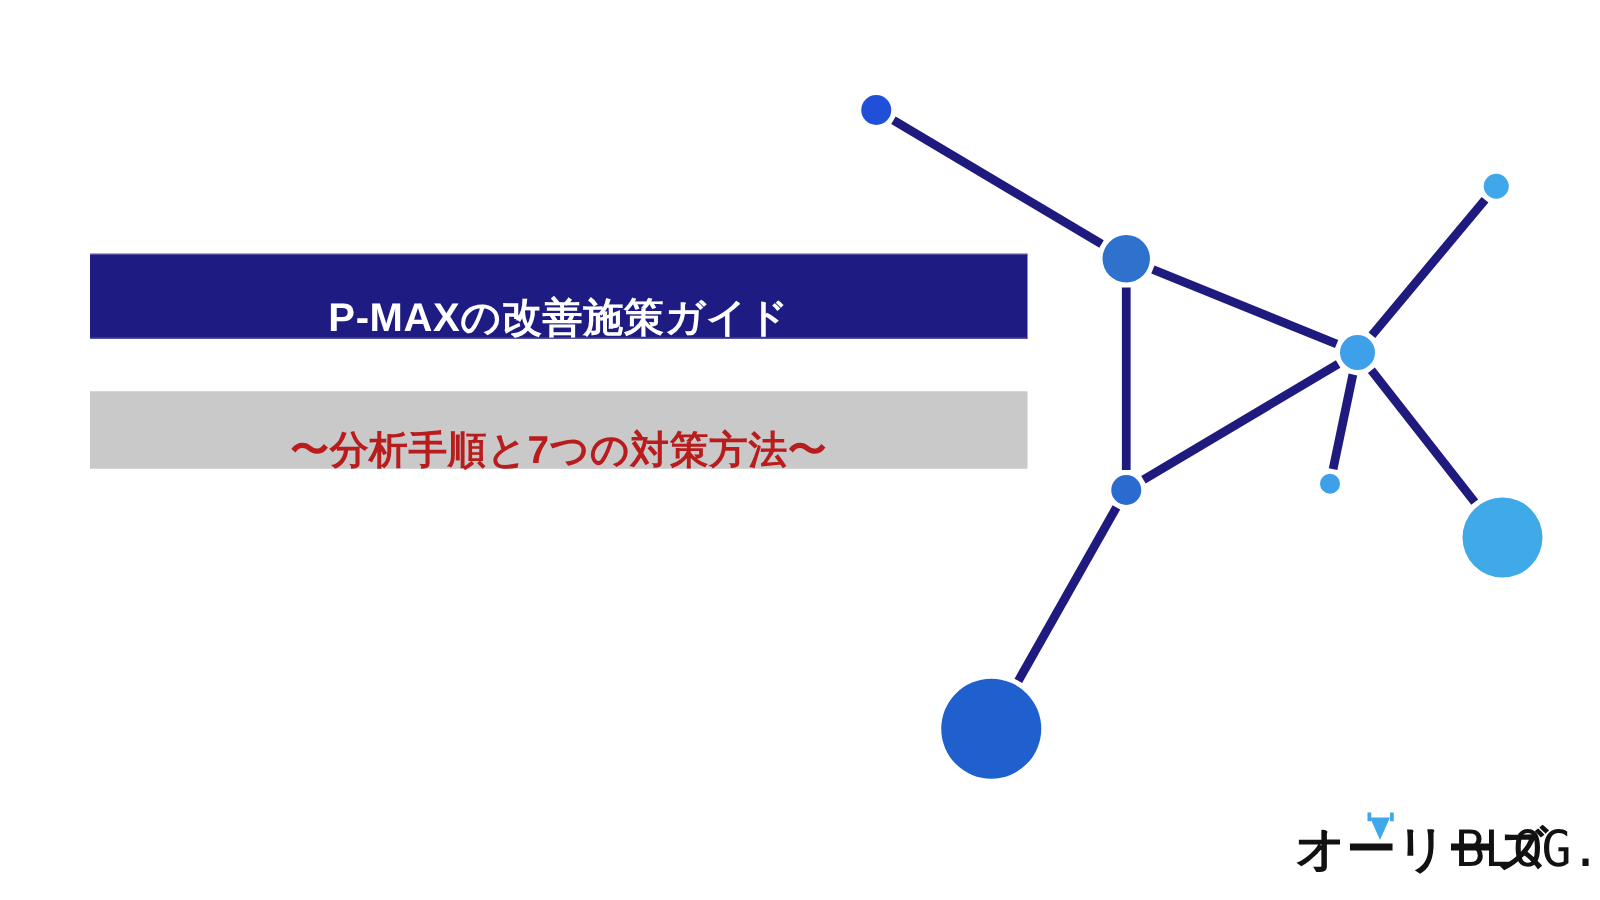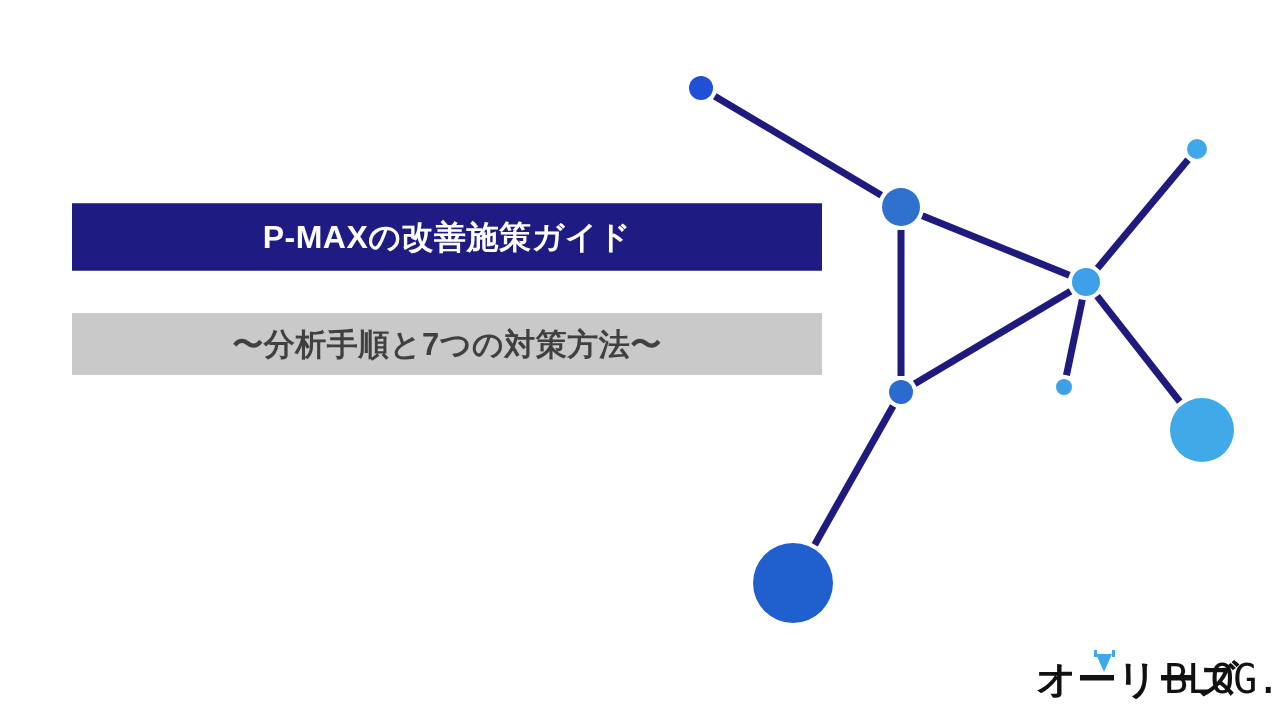--- a/index.html
+++ b/index.html
@@ -17,21 +17,21 @@
     position: relative;
     width: 1280px;
     height: 720px;
     background: #ffffff;
   }
 
   
   .banner {
     position: absolute;
     display: flex;
-    align-items: center;
+    align-items: flex-end;
     justify-content: center;
     box-sizing: border-box;
   }
   #title-banner {
     left: 72px;
     top: 203px;
     width: 750px;
     height: 68px;
     background: #1E1C82;
     border-top: 1px solid #55519e;
@@ -46,21 +46,21 @@
     line-height: 1;
   }
   #subtitle-banner {
     left: 72px;
     top: 313px;
     width: 750px;
     height: 62px;
     background: #C9C9C9;
   }
   #subtitle-text {
-    color: #404040;
+    color: #b91c1c;
     font-size: 31px;
     font-weight: bold;
     letter-spacing: 0.5px;
     white-space: nowrap;
     line-height: 1;
   }
 
   
   #network {
     position: absolute;

